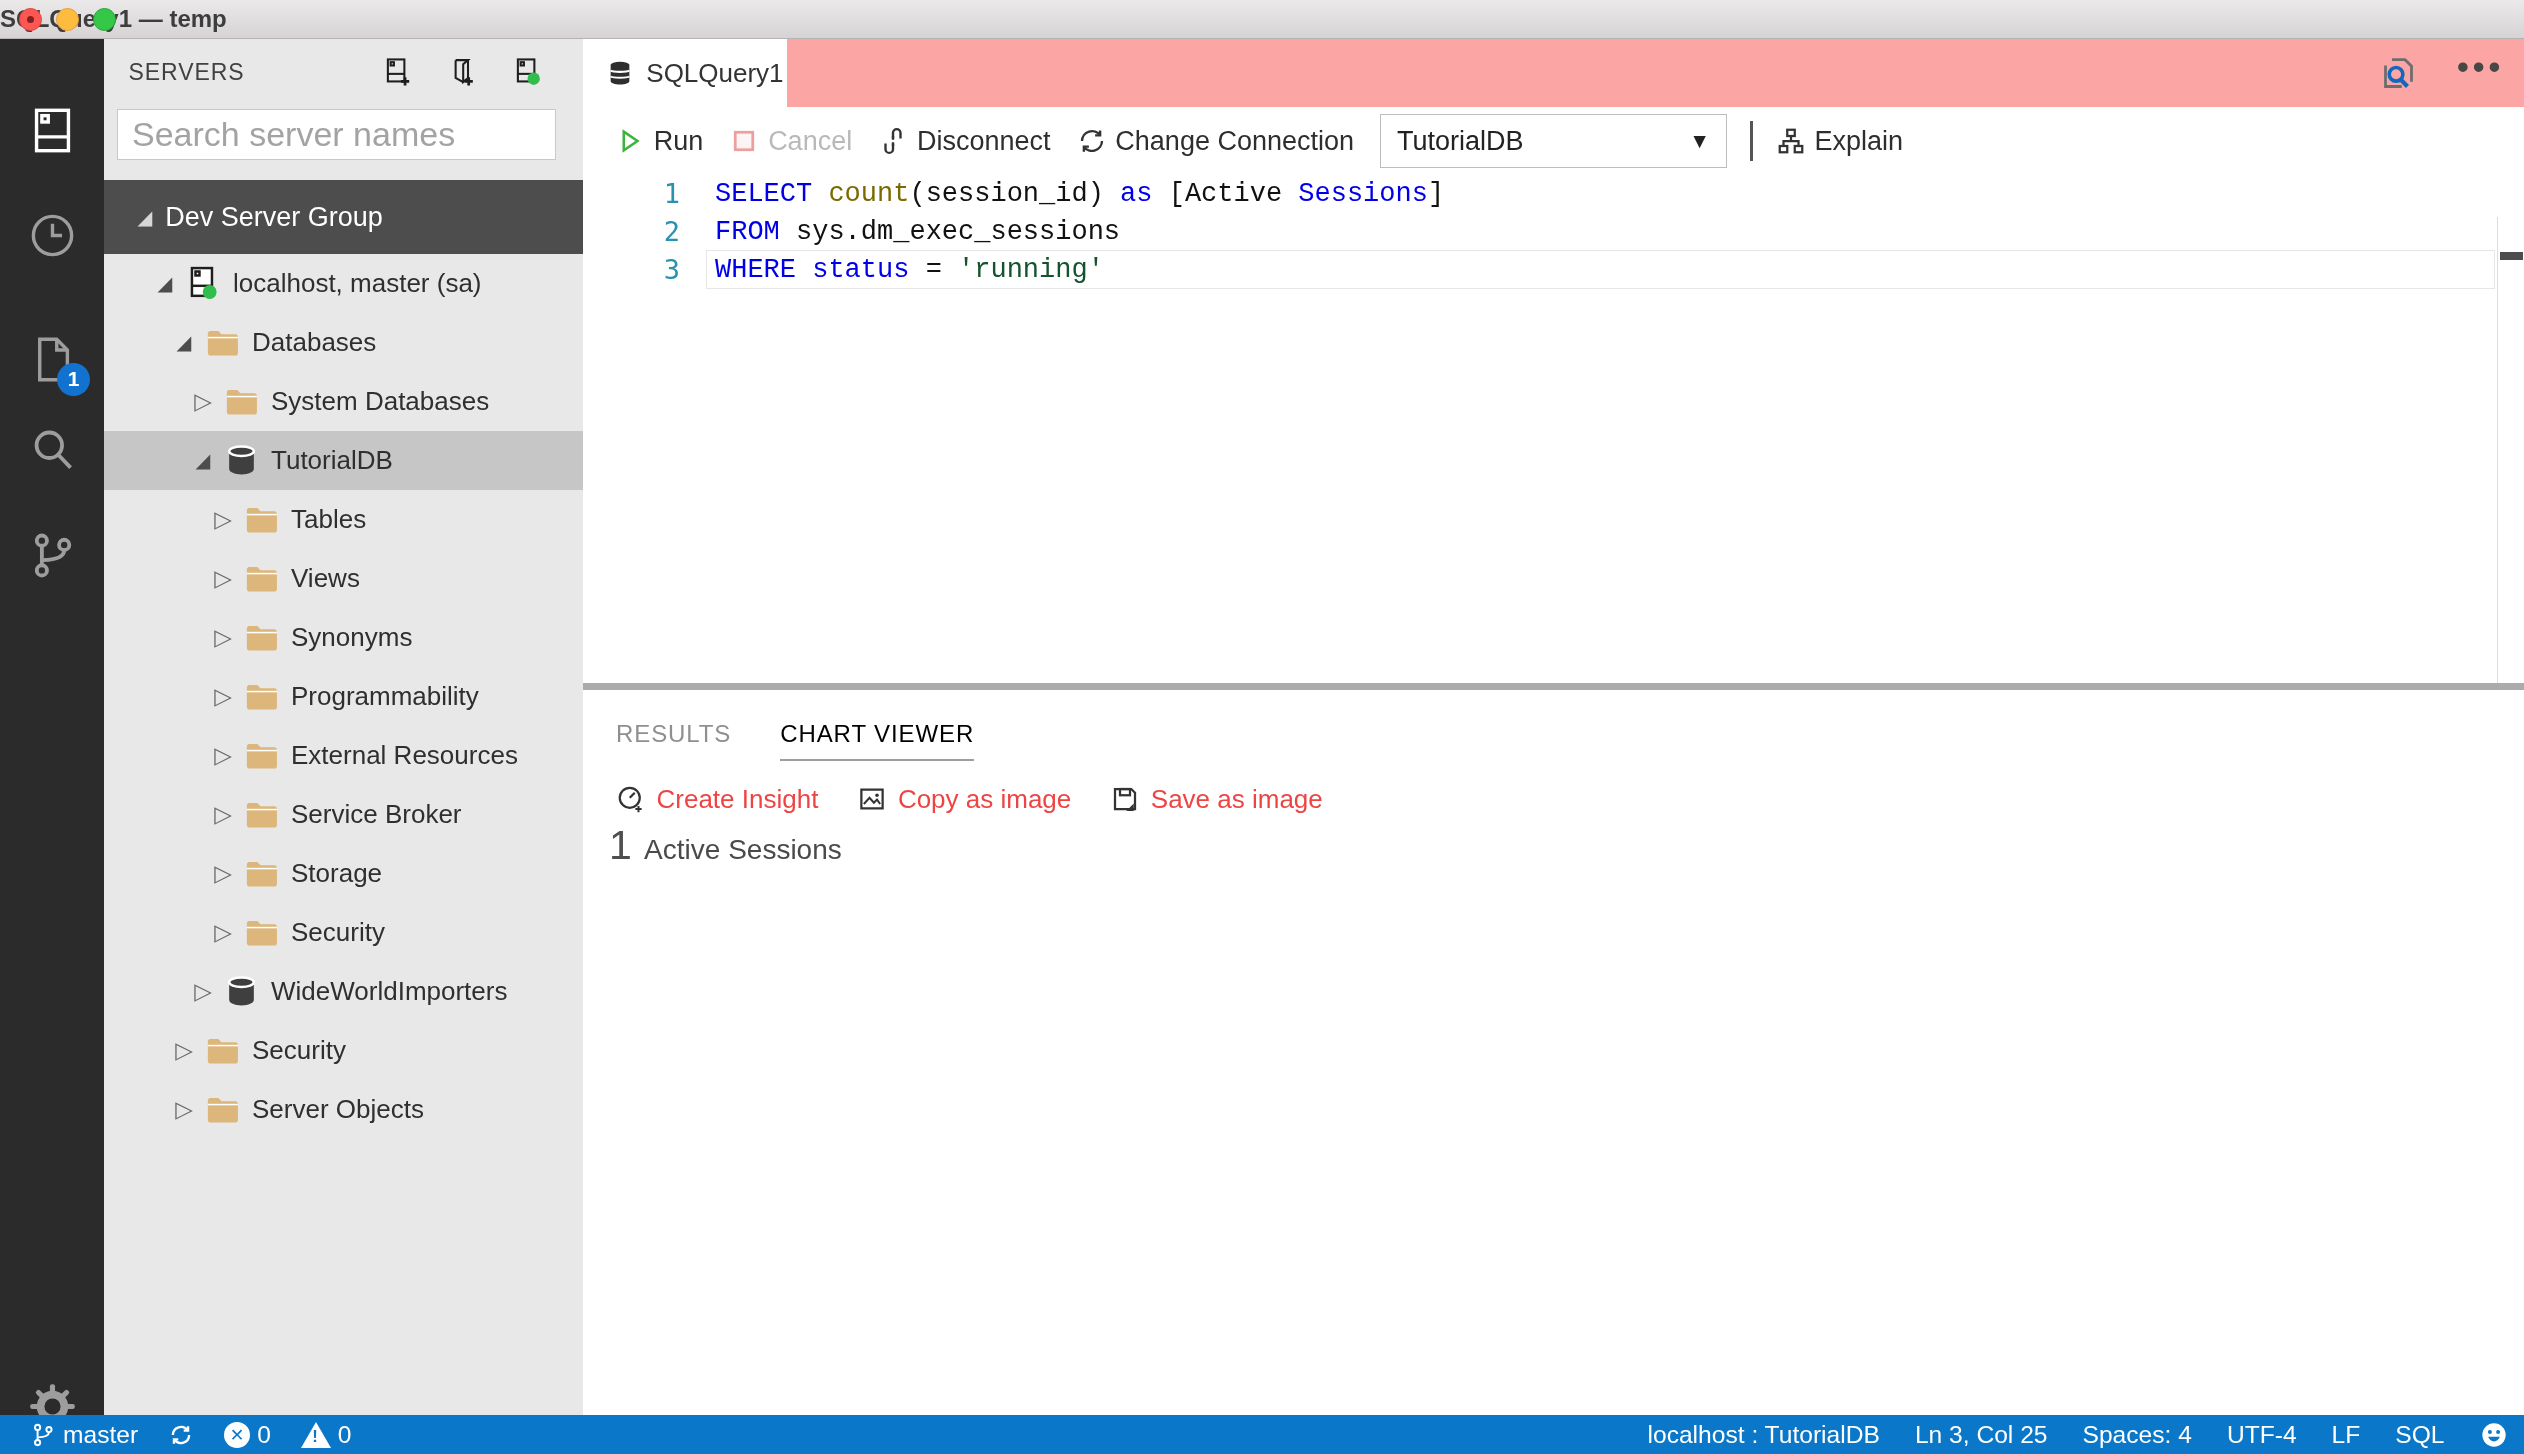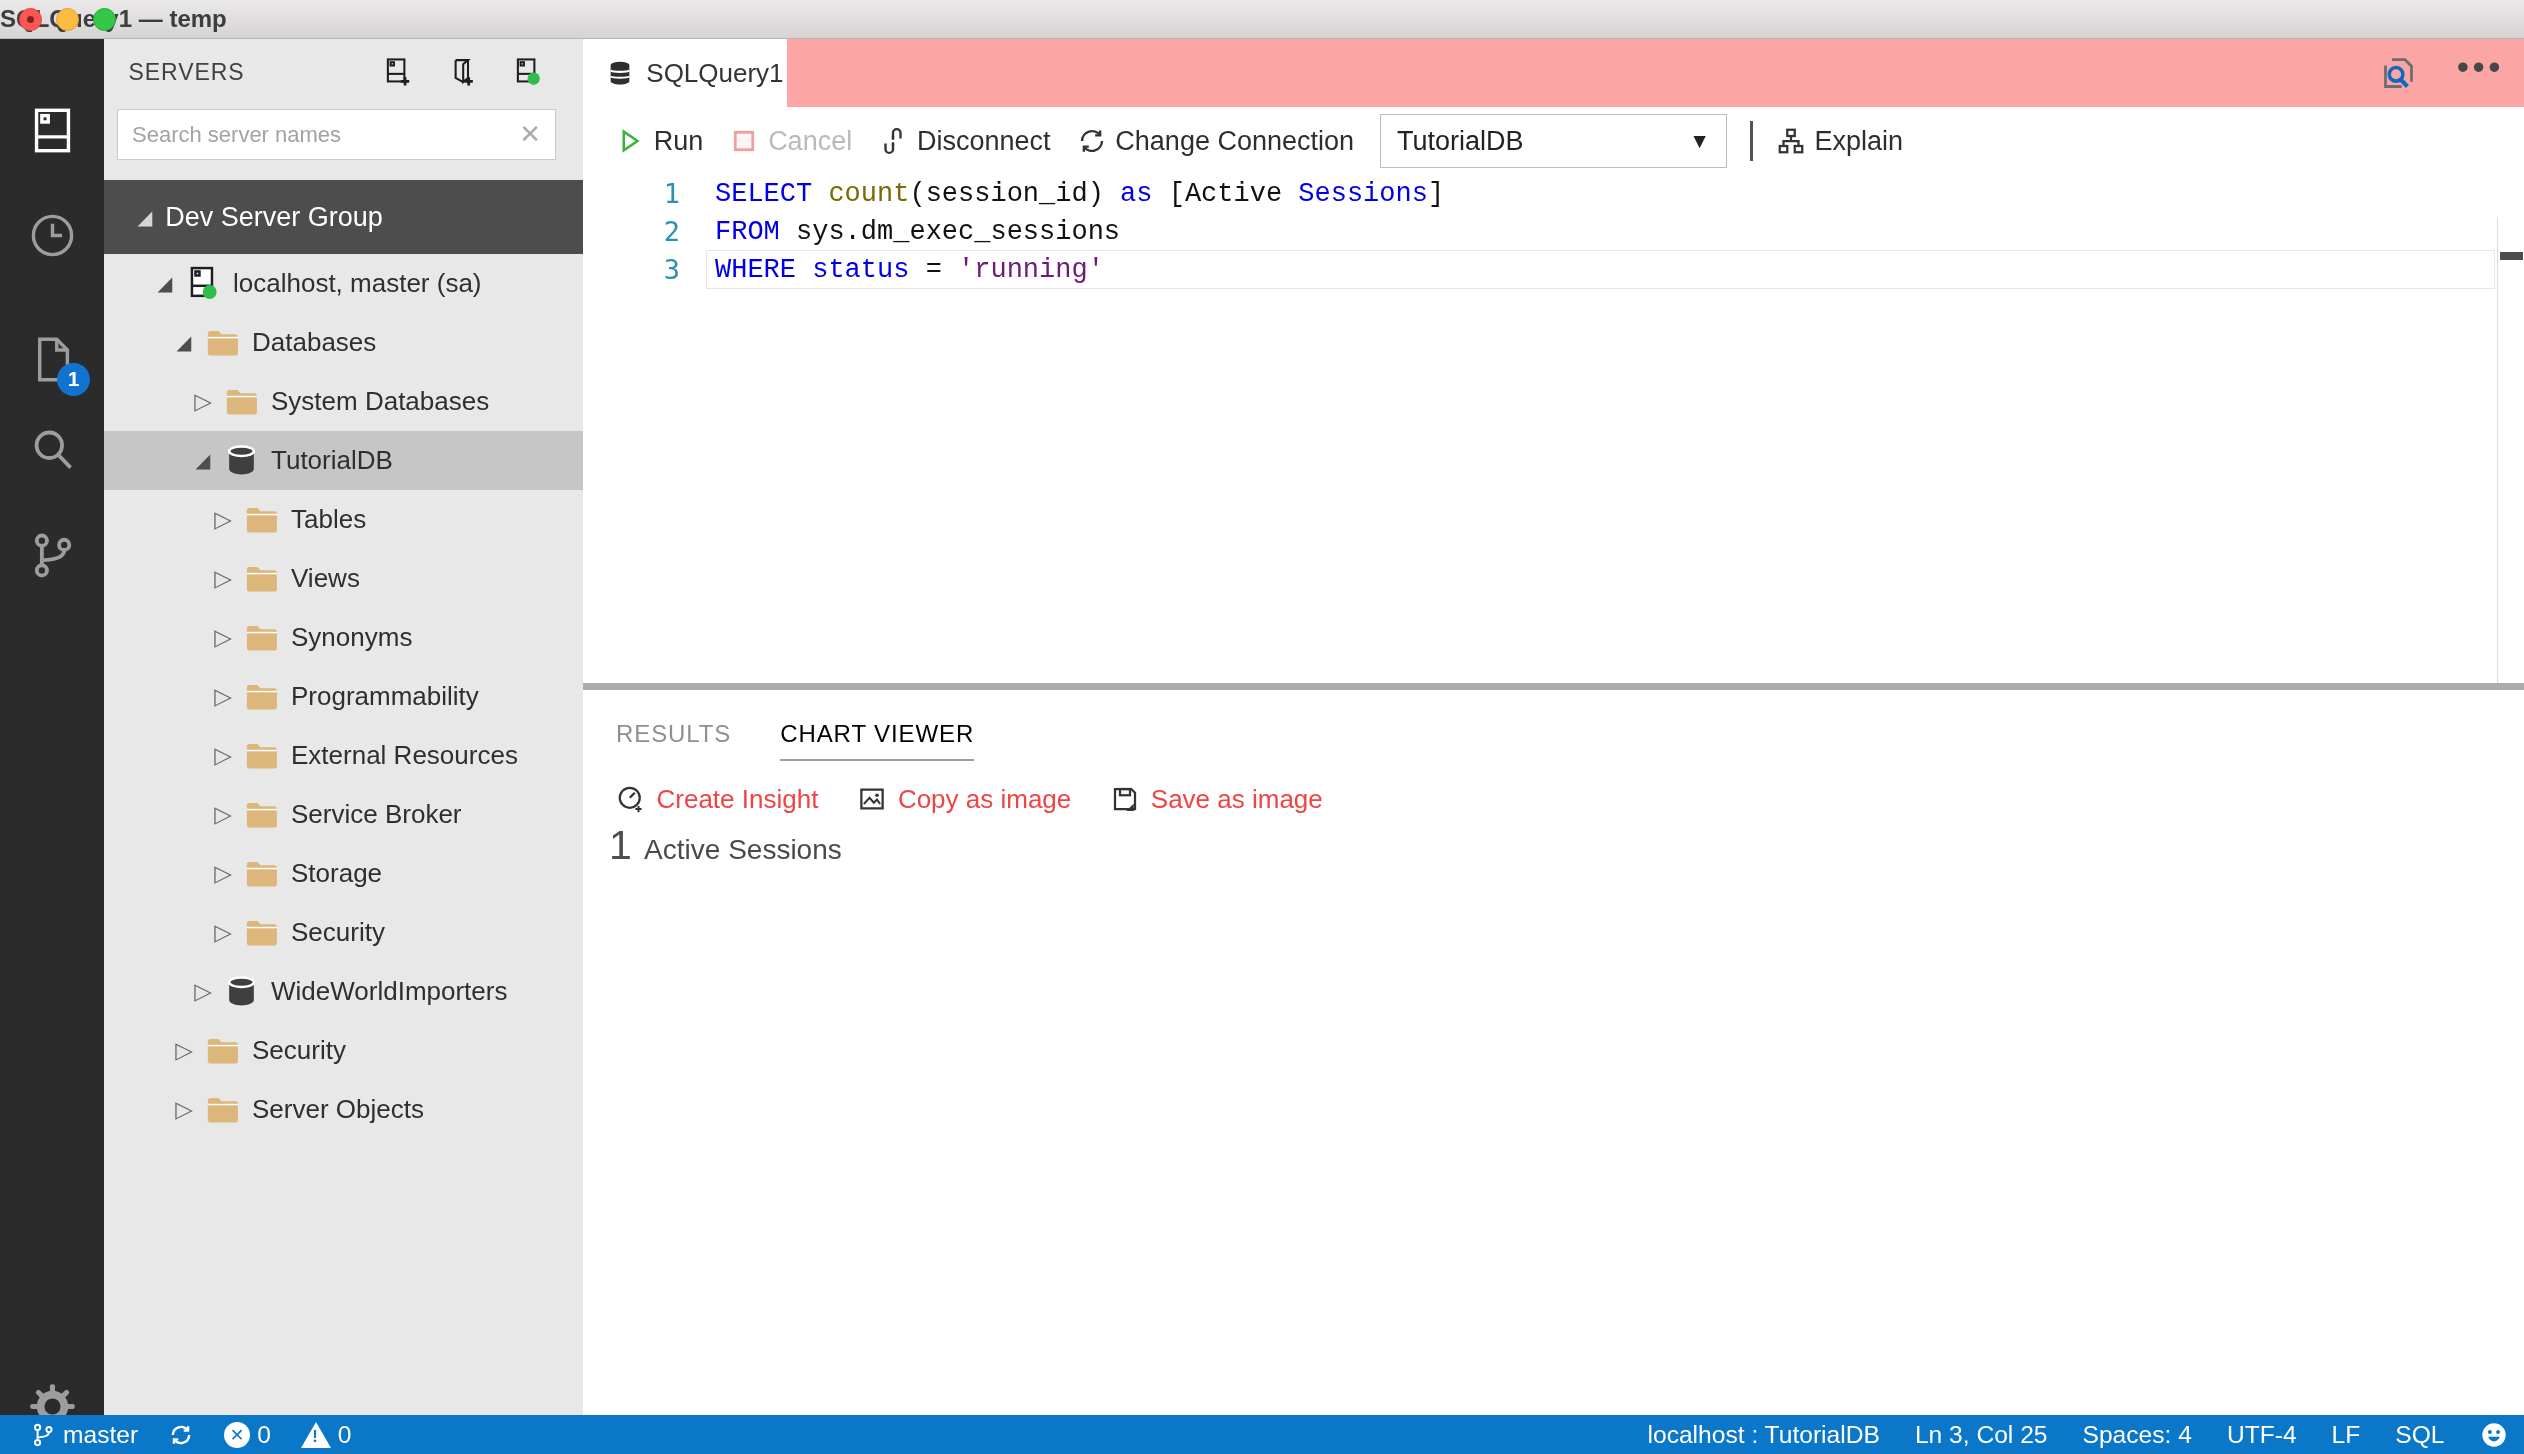--- a/index.html
+++ b/index.html
@@ -27,21 +27,21 @@
     background:#1173cf; color:#fff; font-size:21px; font-weight:700; display:flex; align-items:center; justify-content:center; }
 
   
   .sidebar { position:absolute; left:104px; top:39px; width:479px; bottom:40px; background:#e8e8e8; overflow:hidden; }
   .sidebar-header { position:absolute; left:0; top:0; width:100%; height:67px; display:flex; align-items:center; }
   .sidebar-title { margin-left:24.6px; font-size:23px; letter-spacing:0.9px; color:#414141; }
   .sidebar-actions { margin-left:auto; margin-right:39px; display:flex; gap:32px; }
   .sidebar-actions span svg { width:33px; height:33px; }
   .searchbox { position:absolute; left:13px; top:70px; width:439px; height:51px; background:#fff;
     border:1.8px solid #c9c9c9; display:flex; align-items:center; }
-  .searchbox input { flex:1; border:none; outline:none; font-size:22px; color:#444; padding:0 14px;
+  .searchbox input { flex:1; border:none; outline:none; font-size:34px; color:#444; padding:0 14px;
     font-family:"Liberation Sans","DejaVu Sans",sans-serif; background:transparent; }
   .searchbox input::placeholder { color:#a3a3a3; }
   .search-clear { font-size:26px; color:#ababab; padding-right:14px; cursor:pointer; }
 
   .tree { position:absolute; left:0; top:141px; width:100%; }
   .tree-row { display:flex; align-items:center; height:59px; font-size:26px; color:#2f2f2f; white-space:nowrap; }
   .tree-row.group { height:74px; background:#4d4d4d; color:#ffffff; font-size:27px; }
   .tree-row.selected { background:#c6c6c6; }
   .twistie { width:30px; display:inline-flex; justify-content:center; flex:none; }
   .twistie.exp { font-size:19.3px; color:#4d4d4d; }
@@ -75,21 +75,21 @@
   .tb-sep { width:2.6px; height:40px; background:#555; margin-right:23px; }
 
   
   .code { position:absolute; left:0; top:136px; width:100%; height:547px; background:#fff;
     font-family:"DejaVu Sans Mono","Liberation Mono",monospace; font-size:27px; }
   .code-line { display:flex; height:38px; line-height:38px; position:relative; }
   .gutter { width:97px; text-align:right; color:#2b91af; flex:none; }
   .code-text { margin-left:35px; white-space:pre;font-family:Liberation Mono, monospace; }
   .c-kw { color:#0000e8; }
   .c-fn { color:#7a6a00; }
-  .c-str { color:#701a75; }
+  .c-str { color:#14532d; }
   .c-pl { color:#111; }
   .current-line { position:absolute; left:123px; right:30px; top:75px; height:39px; border:1.8px solid #e7e7e7; pointer-events:none; }
   .overview-ruler { position:absolute; right:0; top:42px; width:28px; height:505px; border-left:0.9px solid #ddd; }
   .ruler-marker { position:absolute; left:1.8px; right:1.8px; top:35px; height:8px; background:#4d4d4d; }
 
   
   .splitter { position:absolute; left:0; top:644px; width:100%; height:7px; background:#ababab; cursor:row-resize; }
   .panel { position:absolute; left:0; top:651px; width:100%; bottom:0; background:#fff; }
   .panel-tabs { display:flex; gap:49px; padding:30px 0 0 33px; }
   .panel-tab { font-size:24px; letter-spacing:0.9px; padding-bottom:10.5px; cursor:pointer; }

